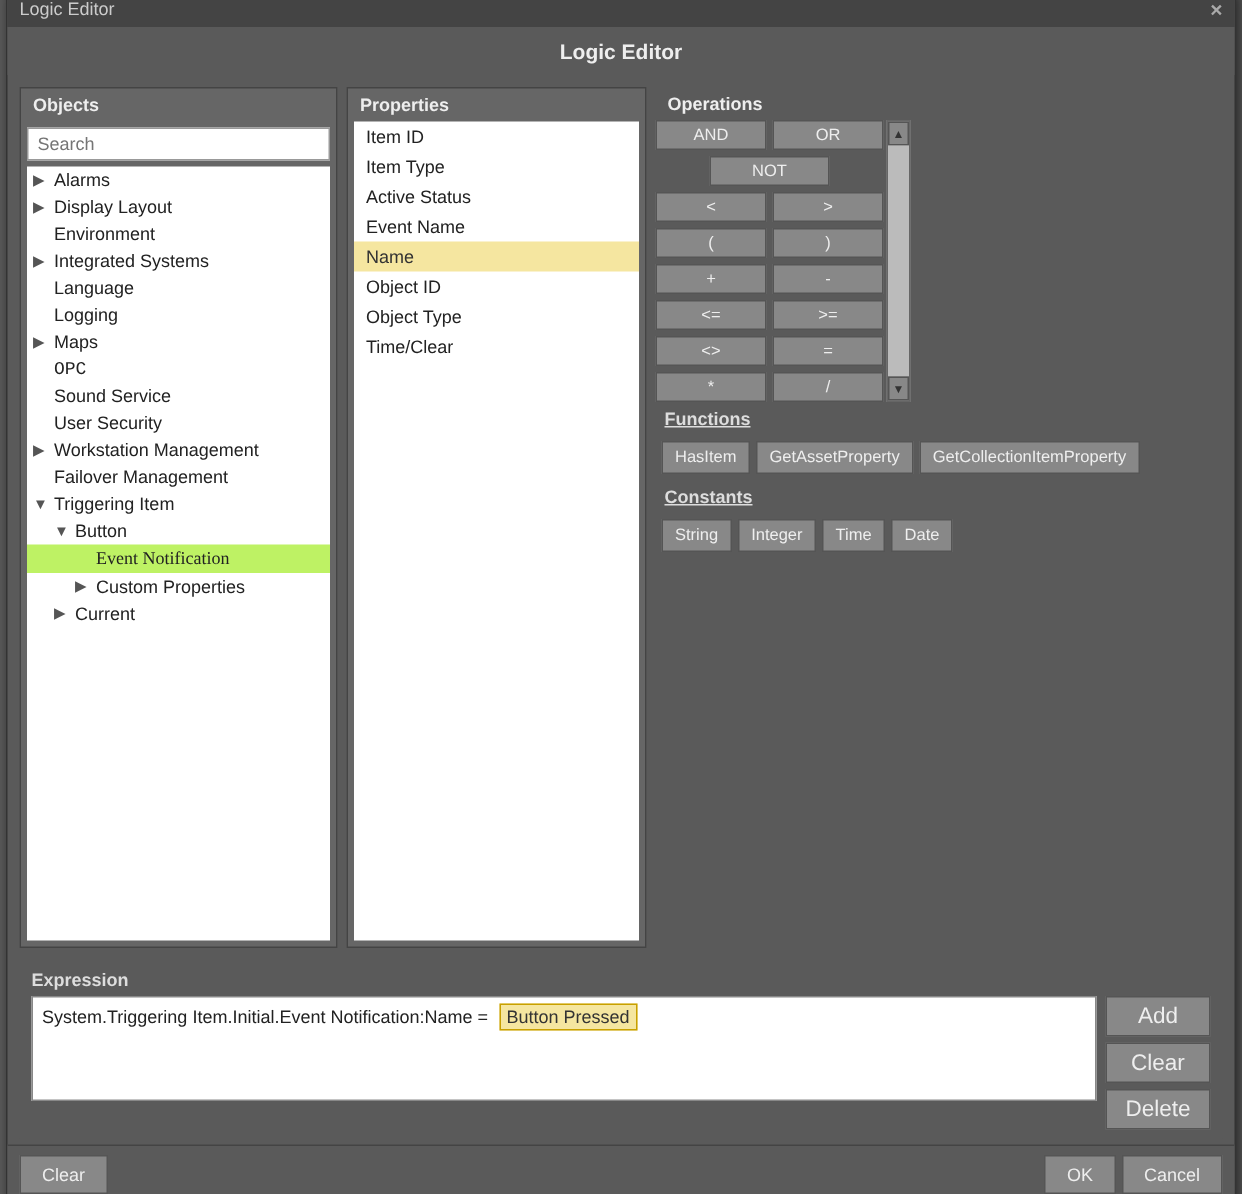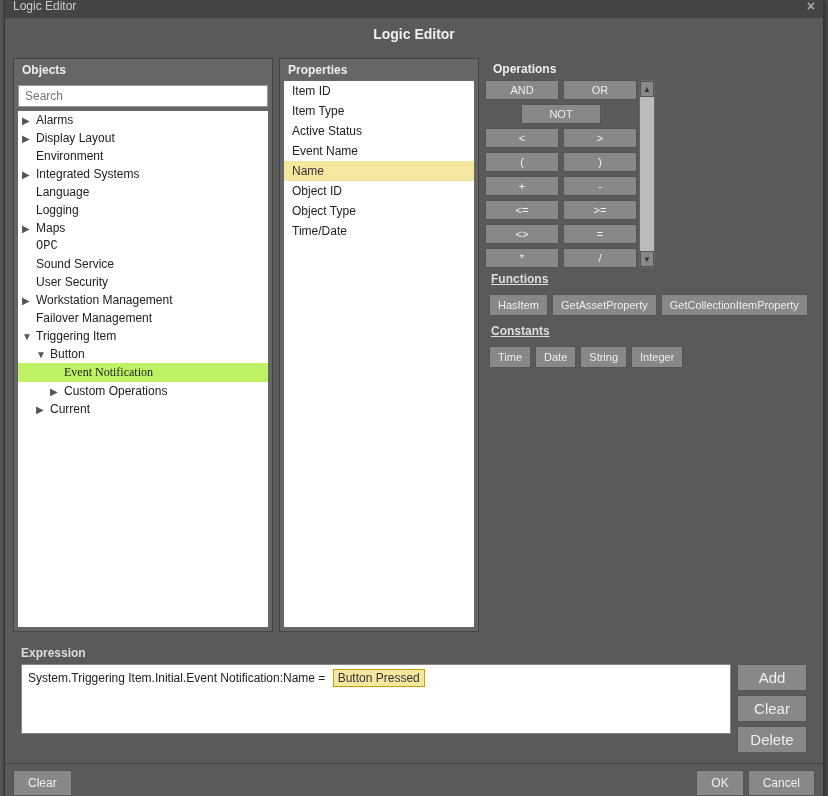--- a/index.html
+++ b/index.html
@@ -63,21 +63,21 @@
       padding: 4px 8px;
     }
     .panel-body {
       flex: 1;
       background: white;
       margin: 0 4px 4px 4px;
       overflow-y: auto;
     }
     
     .objects-panel {
-      width: 260px;
+      width: 212px;
       flex: none;
     }
     .search-box {
       width: calc(100% - 8px);
       margin: 4px;
       padding: 3px 6px;
       border: 1px solid #999;
       background: white;
       font-size: 12px;
       color: #333;
@@ -339,40 +339,40 @@
           <div class="tree-item" style="padding-left: 18px;">
             <span class="arrow">▼</span>
             <span class="label">Button</span>
           </div>
           <div class="tree-item selected" style="padding-left: 32px;">
             <span class="arrow"></span>
             <span class="label">Event Notification</span>
           </div>
           <div class="tree-item" style="padding-left: 32px;">
             <span class="arrow">▶</span>
-            <span class="label">Custom Operations</span>
+            <span class="label">Custom Properties</span>
           </div>
           <div class="tree-item" style="padding-left: 18px;">
             <span class="arrow">▶</span>
             <span class="label">Current</span>
           </div>
         </div>
     </div>
 
     <div class="panel properties-panel">
       <div class="panel-title">Properties</div>
       <div class="panel-body" id="properties-list">
           <div class="prop-item">Item ID</div>
           <div class="prop-item">Item Type</div>
           <div class="prop-item">Active Status</div>
           <div class="prop-item">Event Name</div>
           <div class="prop-item selected">Name</div>
           <div class="prop-item">Object ID</div>
           <div class="prop-item">Object Type</div>
-          <div class="prop-item">Time/Date</div>
+          <div class="prop-item">Time/Clear</div>
         </div>
     </div>
 
     <div class="operations-panel">
       <div class="panel-title">Operations</div>
       <div class="ops-main">
         <div class="ops-buttons-col" id="ops-buttons">
             <div class="ops-row">
               <button class="ops-btn">AND</button>
               <button class="ops-btn">OR</button>
@@ -413,26 +413,26 @@
       </div>
       <div class="section-divider">Functions</div>
       <div class="functions-section" id="functions-list">
           <button class="func-btn">HasItem</button>
           <button class="func-btn">GetAssetProperty</button>
           <button class="func-btn">GetCollectionItemProperty</button>
         </div>
       <div class="section-divider">Constants</div>
       <div class="constants-section" id="constants-list">
           <div class="constants-row">
+            <button class="func-btn">String</button>
+            <button class="func-btn">Integer</button>
+          </div>
+          <div class="constants-row">
             <button class="func-btn">Time</button>
             <button class="func-btn">Date</button>
-          </div>
-          <div class="constants-row">
-            <button class="func-btn">String</button>
-            <button class="func-btn">Integer</button>
           </div>
         </div>
     </div>
 
   </div>
 
   <div class="expression-section">
     <div class="expression-label">Expression</div>
     <div class="expression-content">
       <div class="expression-box">

